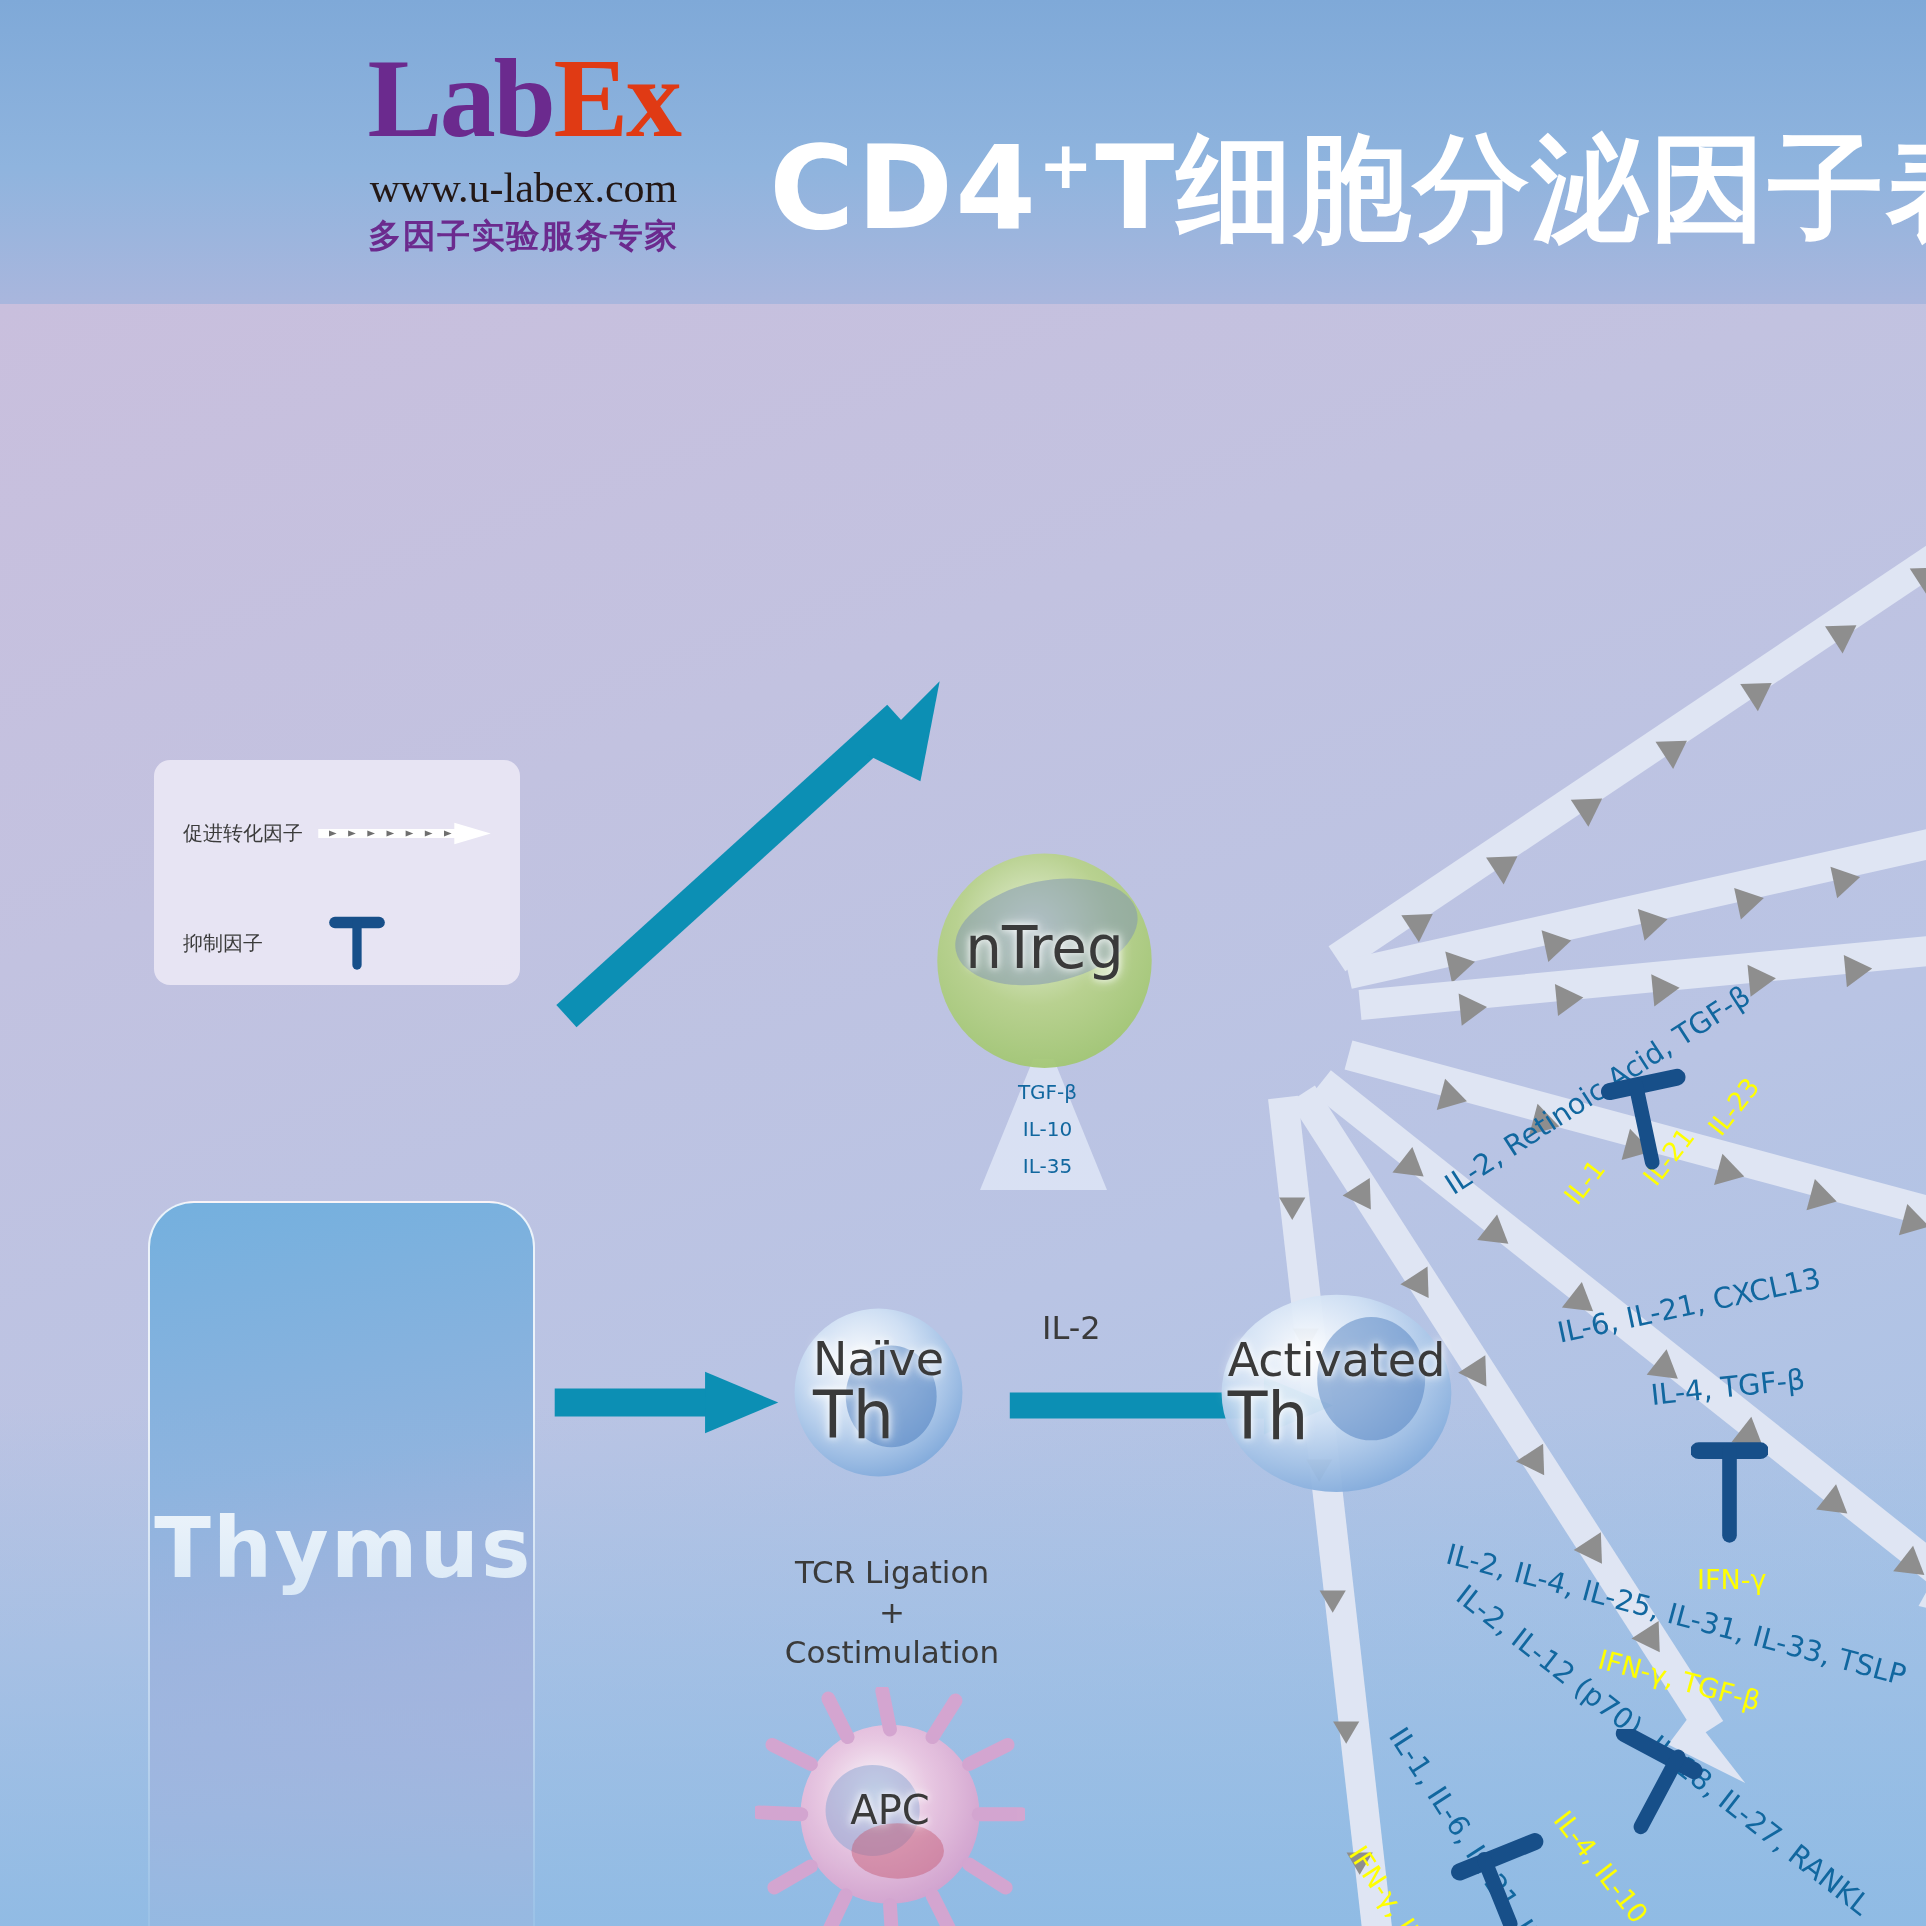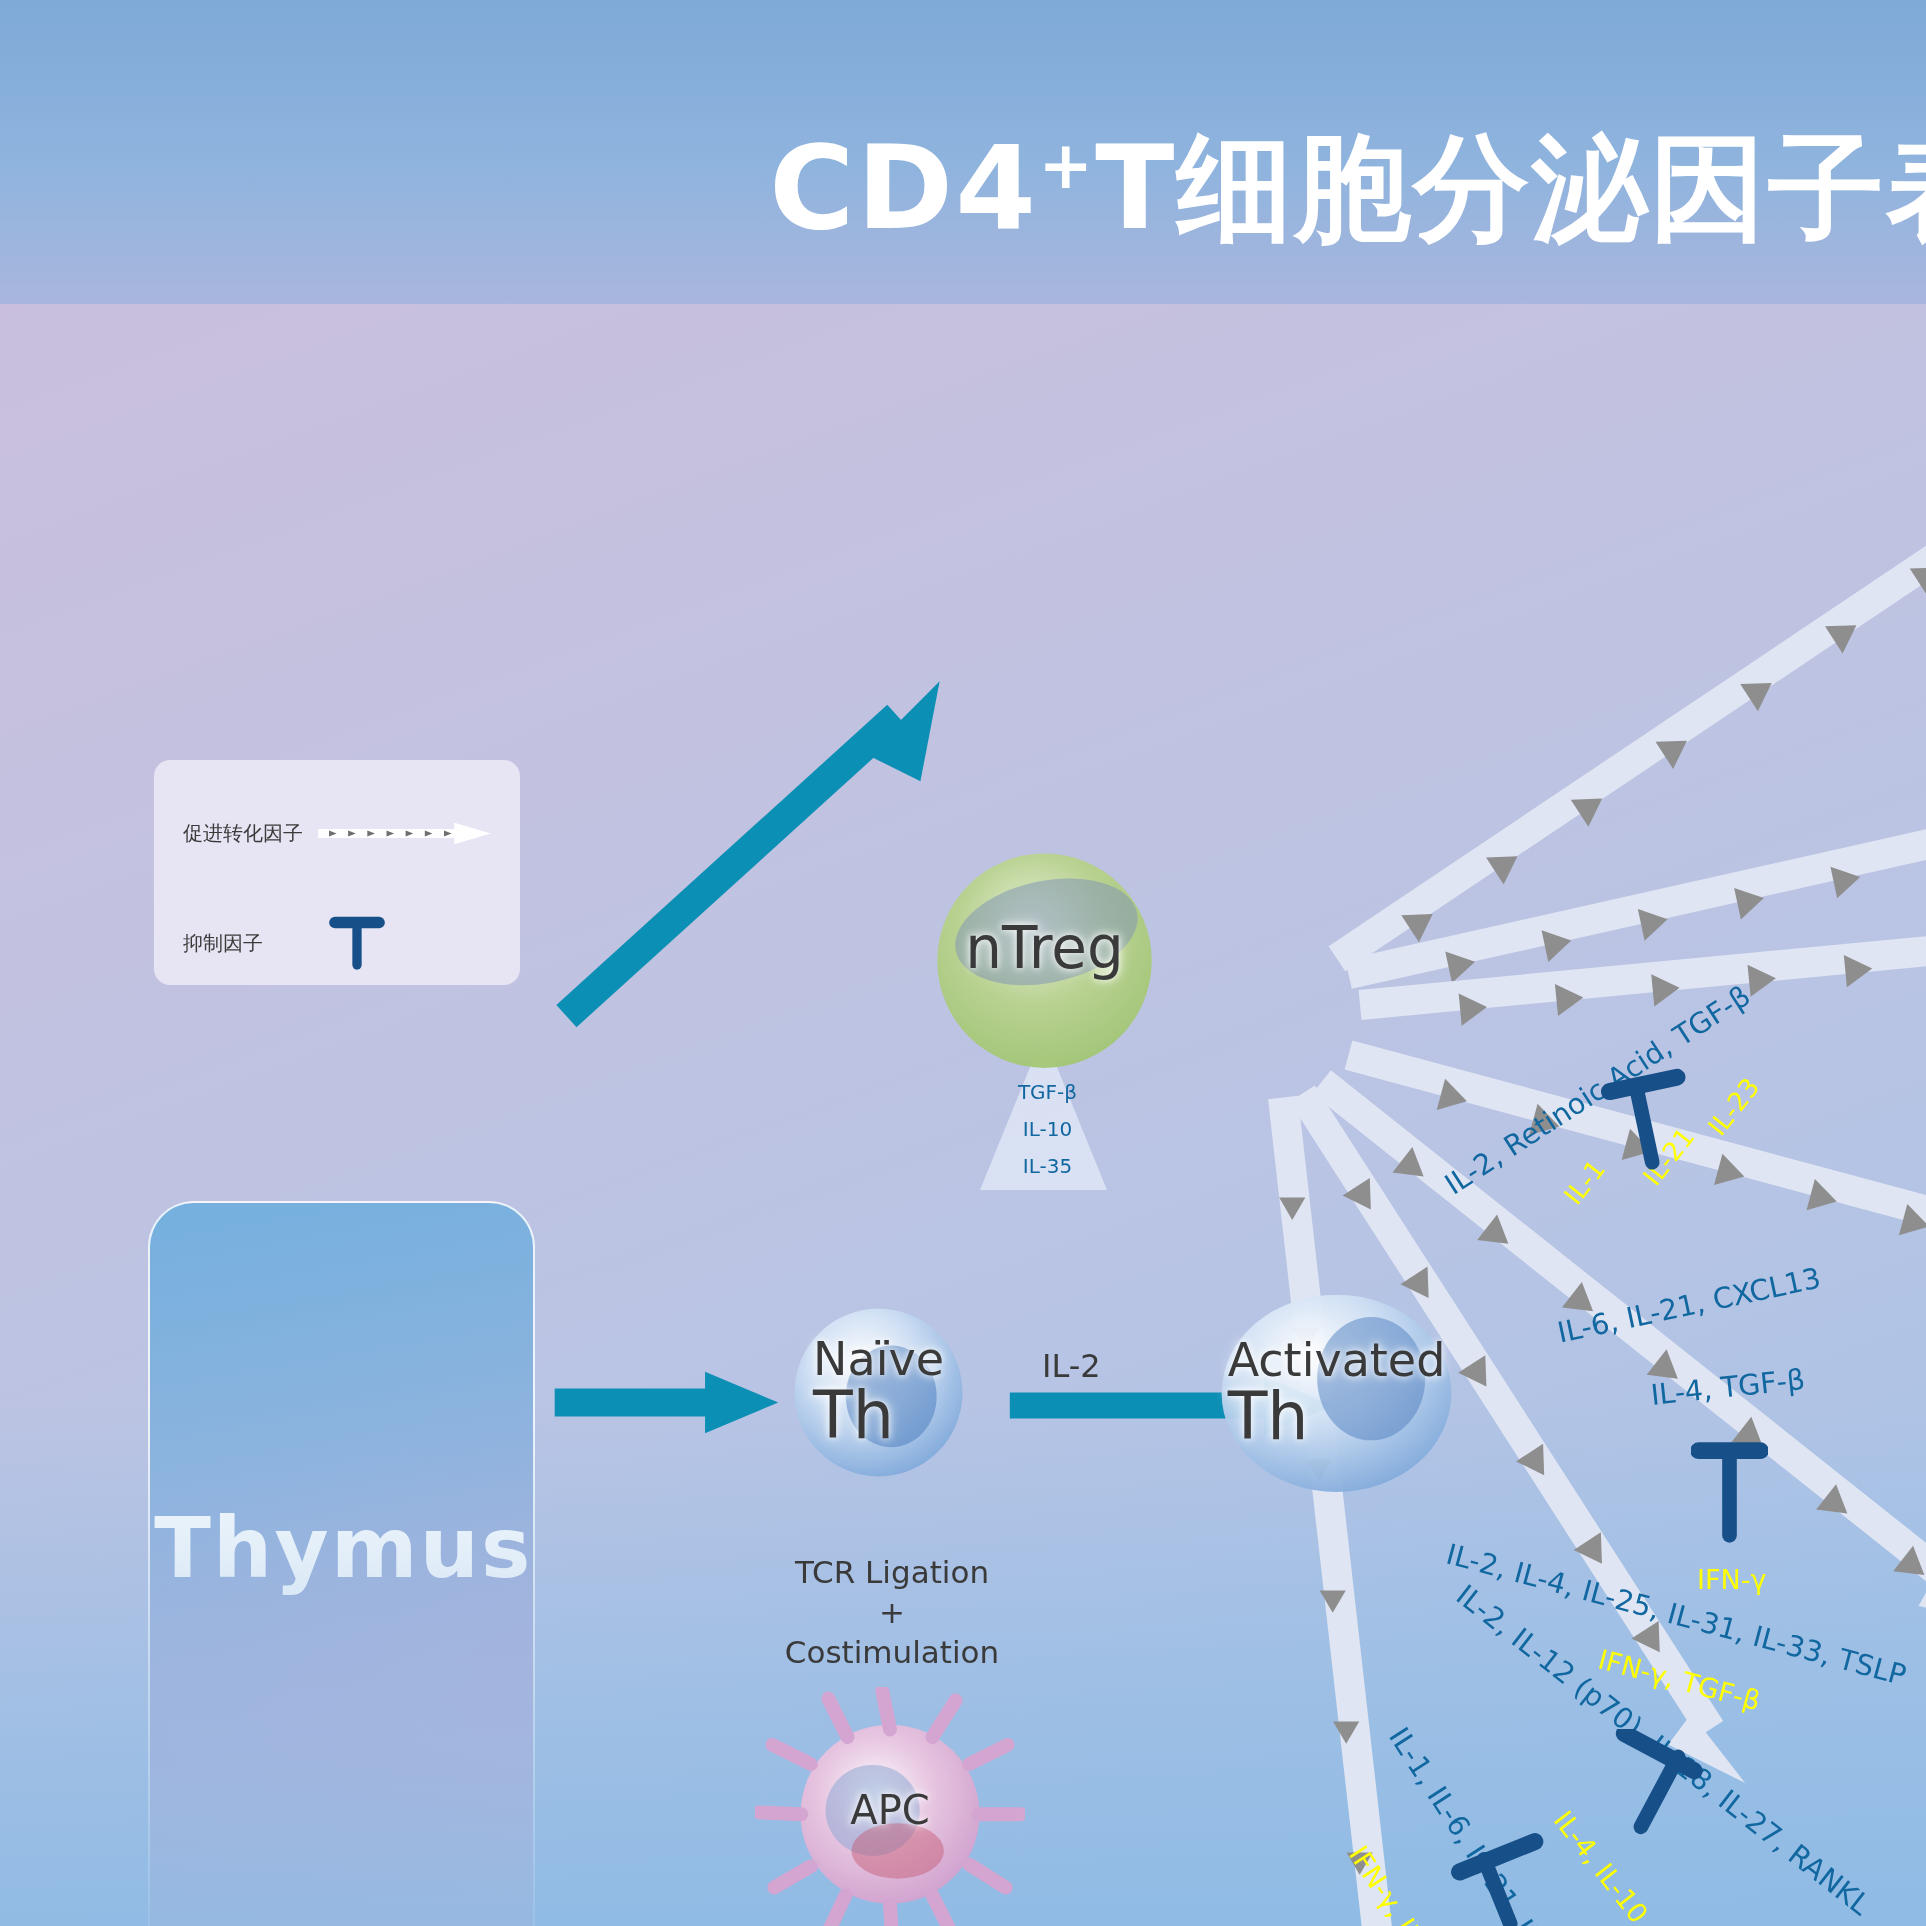--- a/index.html
+++ b/index.html
@@ -150,20 +150,25 @@
     color:#3a3a3a; font-family:"DejaVu Sans", sans-serif;
     text-align:center; white-space:pre-line;
   }
 </style>
 </head>
 <body>
 
 <div id="poster">
 
   <div class="header">
+    <div class="logo">
+      <div class="logo-word"><span class="logo-lab">Lab</span><span class="logo-ex">Ex</span></div>
+      <div class="logo-url">www.u-labex.com</div>
+      <div class="logo-cn">多因子实验服务专家</div>
+    </div>
     <div class="poster-title"><span>CD4</span><sup>+</sup><span>T细胞分泌因子表</span></div>
   </div>
 
   <div class="stage">
 
     <svg class="path-layer" width="2774" height="2026" viewBox="0 0 7200 5260">
       <defs>
         <marker id="chev" markerWidth="4" markerHeight="4" refX="2" refY="2" orient="auto">
           <path d="M0,0 L4,2 L0,4 z" fill="#8e8e8e"></path>
         </marker>
@@ -380,21 +385,21 @@
         <ellipse cx="305" cy="320" rx="122" ry="118" fill="#8fa8d4" opacity="0.55"></ellipse>
         <ellipse cx="370" cy="425" rx="120" ry="72" fill="#c4566f" opacity="0.45"></ellipse>
       </svg>
       <div class="cname" style="font-size:40px;">APC</div>
     </div>
 
     <div class="static-text" style="left:734px; top:1248px; width:316px; font-size:31px; line-height:40px;">TCR Ligation
 +
 Costimulation</div>
 
-    <div class="plabel upright" style="left:1042px; top:1005px; font-size:32px; color:#3a3a3a;margin-top:38px;">IL-2</div>
+    <div class="plabel upright" style="left:1042px; top:1005px; font-size:32px; color:#3a3a3a;">IL-2</div>
 
     <div class="cone" style="left:980px; top:755px; width:127px; height:131px; clip-path:polygon(42% 0,58% 0,100% 100%,0 100%);"></div>
     <div class="cytolist" style="left:1007px; top:770px; text-align:center; width:81px;">
         <div>TGF-β</div>
         <div>IL-10</div>
         <div>IL-35</div>
       </div>
     <div class="cell" style="left:923px; top:541px; width:243px; height:239px;">
       <svg class="blob" viewBox="0 0 630 620">
         <defs>

